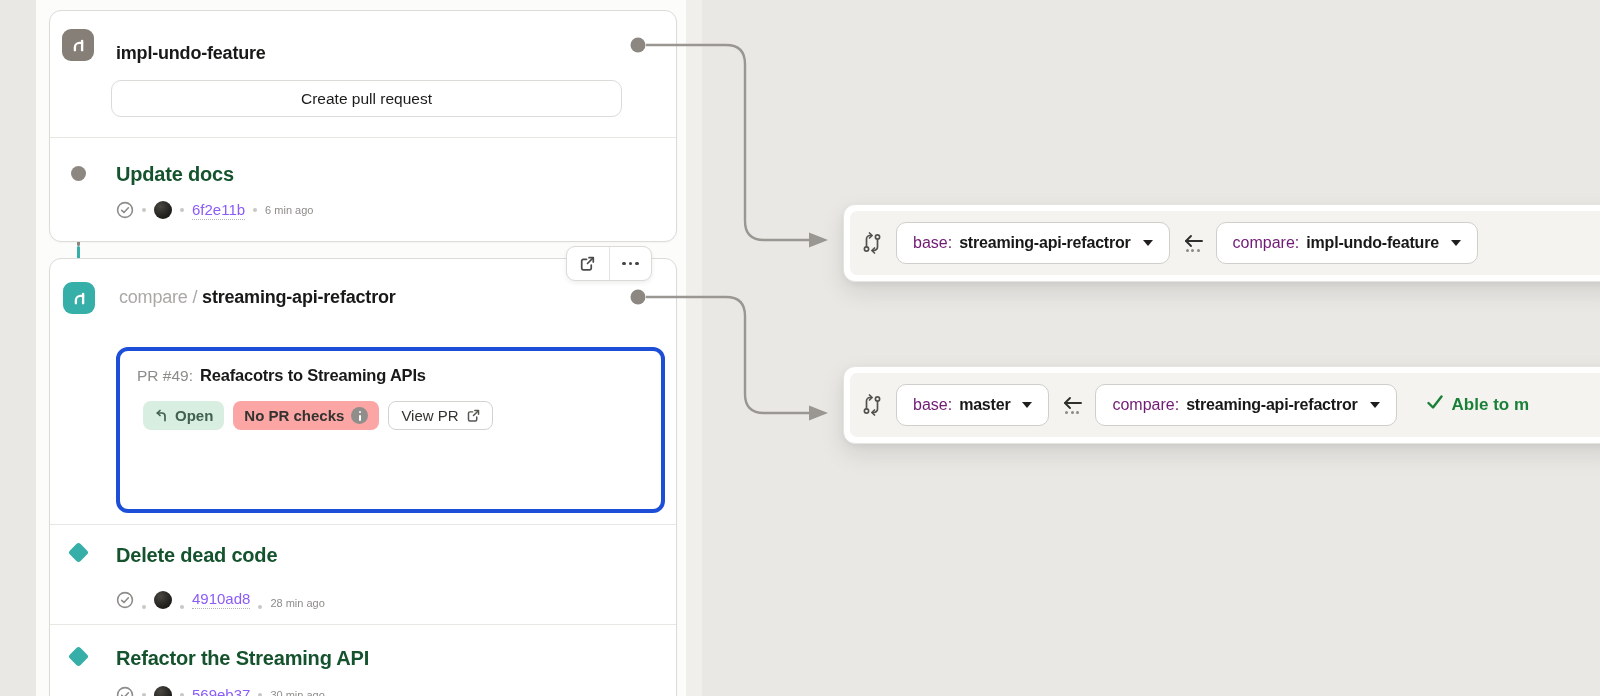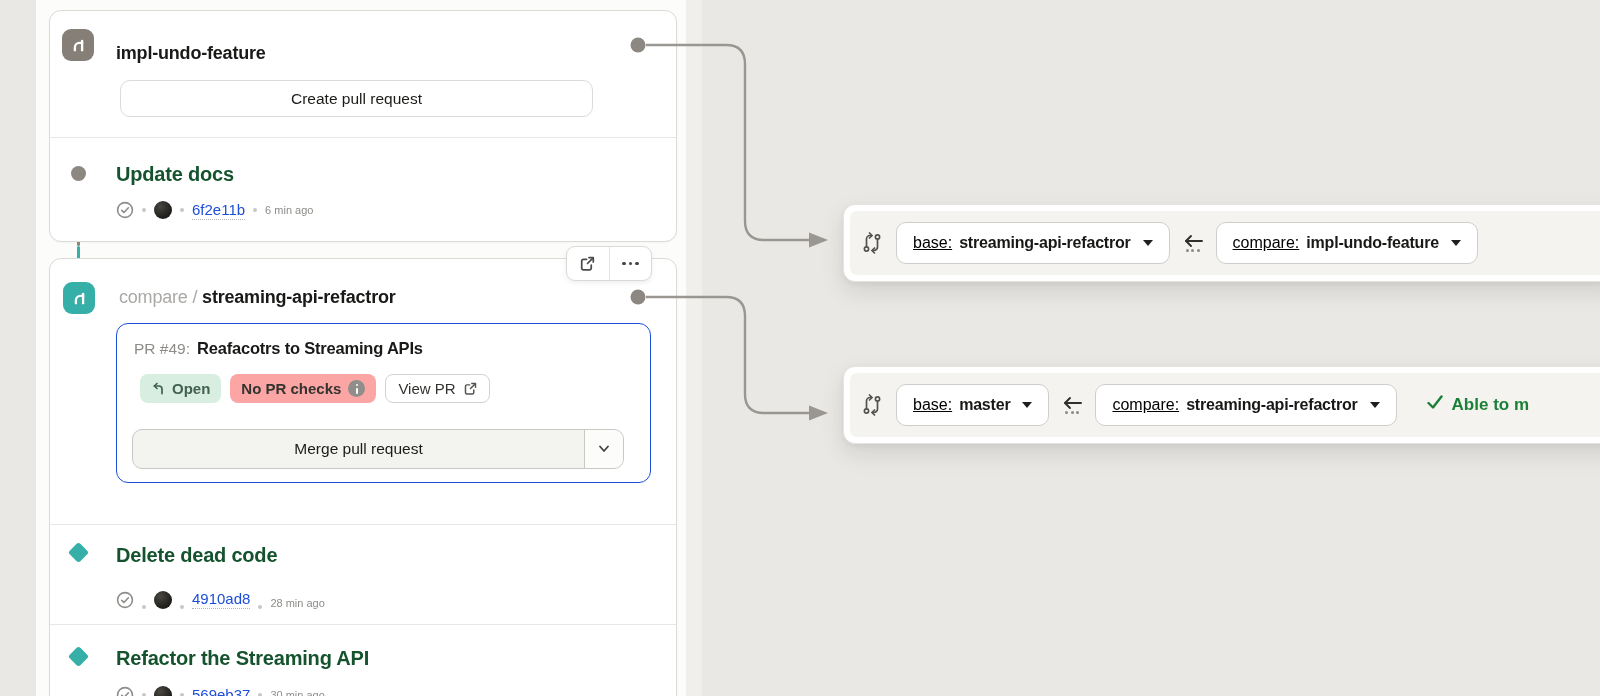--- a/index.html
+++ b/index.html
@@ -27,40 +27,40 @@
   .diamond-2{top:649px;}
 
   
   .branch-badge{position:absolute;width:32px;height:32px;border-radius:9px;display:flex;align-items:center;justify-content:center;z-index:4;}
   .branch-badge.gray{background:#867f78;}
   .branch-badge.teal{background:#35afa8;}
 
   .branch-title{position:absolute;font-size:18px;font-weight:bold;color:#191918;letter-spacing:-0.2px;white-space:nowrap;}
   .remote-prefix{font-weight:normal;color:#aaa9a5;}
 
-  .btn-create{position:absolute;left:70px;top:69px;width:473px;height:37px;border:1px solid #dcdbd8;border-radius:10px;background:#fff;
+  .btn-create{position:absolute;left:61px;top:69px;width:511px;height:37px;border:1px solid #dcdbd8;border-radius:10px;background:#fff;
     display:flex;align-items:center;justify-content:center;font-size:15.5px;color:#1b1b19;cursor:pointer;}
 
   .commit-title{position:absolute;font-size:20px;font-weight:bold;color:#14532d;letter-spacing:-0.2px;white-space:nowrap;text-align:right;}
   .meta-row{position:absolute;display:flex;align-items:center;gap:8px;height:18px;white-space:nowrap;}
   .meta-sep{width:4px;height:4px;border-radius:50%;background:#c9c8c5;flex:0 0 auto;}
   .avatar{width:18px;height:18px;border-radius:50%;background:radial-gradient(circle at 35% 30%,#4a4742 0%,#23221f 60%,#141311 100%);}
-  .hash{font-size:15px;color:#1d4ed8;border-bottom:1.5px dotted #b5b4b1;padding-bottom:1px;cursor:pointer;}
+  .hash{font-size:15px;color:#8b5cf6;border-bottom:1.5px dotted #b5b4b1;padding-bottom:1px;cursor:pointer;}
   .time{font-size:11px;color:#8d8c89;}
 
   
   .mini-toolbar{position:absolute;left:566px;top:246px;width:84px;height:33px;background:#fff;border:1px solid #dbdad7;border-radius:9px;
     display:flex;align-items:stretch;box-shadow:0 2px 5px rgba(0,0,0,0.07);z-index:5;}
   .mini-btn{flex:1;display:flex;align-items:center;justify-content:center;cursor:pointer;}
   .mini-split{width:1px;background:#e5e4e1;}
   .ellipsis{display:flex;gap:3px;}
   .ellipsis i{width:3.5px;height:3.5px;border-radius:50%;background:#454441;}
 
   
-  .pr-inset{position:absolute;left:66px;top:64px;width:533px;height:158px;border:1px solid #1d4ed8;border-radius:12px;background:#fff;}
+  .pr-inset{position:absolute;left:66px;top:88px;width:533px;height:158px;border:4px solid #1d4ed8;border-radius:12px;background:#fff;padding-left:8px;}
   .pr-line{position:absolute;left:17px;top:15px;display:flex;align-items:baseline;gap:7px;white-space:nowrap;}
   .pr-label{font-size:15.5px;color:#8d8c89;}
   .pr-title{font-size:16.5px;font-weight:bold;color:#191918;letter-spacing:-0.2px;}
   .badge-row{position:absolute;left:16px;top:50px;display:flex;align-items:center;gap:9px;height:29px;margin-left:7px;}
   .badge{display:inline-flex;align-items:center;gap:7px;height:29px;padding:0 11px;border-radius:8px;font-size:15px;}
   .badge-open{background:#d7eee0;color:#42604f;font-weight:bold;}
   .badge-checks{background:#fca5a5;color:#33332f;font-weight:bold;}
   .info-dot{width:17px;height:17px;border-radius:50%;background:#8f8e8b;position:relative;}
   .info-dot::before{content:"";position:absolute;left:7.5px;top:3.5px;width:2.5px;height:2.5px;border-radius:50%;background:#fff;}
   .info-dot::after{content:"";position:absolute;left:7.5px;top:7.5px;width:2.5px;height:6px;border-radius:2px;background:#fff;}
@@ -75,21 +75,21 @@
   .connectors{position:absolute;left:0;top:0;z-index:2;pointer-events:none;}
 
   
   .compare-bar{position:absolute;left:843px;width:780px;height:76px;background:#fff;border:1px solid #e5e4e1;border-radius:12px;
     box-shadow:0 10px 24px rgba(0,0,0,0.10),0 2px 6px rgba(0,0,0,0.05);z-index:6;}
   .bar1{top:204px;} .bar2{top:366px;}
   .compare-inner{position:absolute;left:6px;right:6px;top:6px;bottom:6px;background:#f4f3f0;border-radius:7px;
     display:flex;align-items:center;padding-left:11px;gap:13px;white-space:nowrap;}
   .pill{display:inline-flex;align-items:center;height:40px;padding:0 16px;background:#fff;border:1px solid #cfceca;border-radius:10px;
     font-size:16px;gap:7px;cursor:pointer;flex:0 0 auto;}
-  .pill .plabel{color:#000000;text-decoration:underline;}
+  .pill .plabel{color:#701a75;}
   .pill .pvalue{font-weight:bold;color:#181817;letter-spacing:-0.2px;}
   .caret-down{width:0;height:0;border-left:5px solid transparent;border-right:5px solid transparent;border-top:6px solid #201f1d;margin-left:5px;}
   .swap-col{display:flex;flex-direction:column;align-items:center;gap:1px;cursor:pointer;flex:0 0 auto;}
   .swap-dots{display:flex;gap:2.5px;}
   .swap-dots i{width:3px;height:3px;border-radius:50%;background:#8b8a87;}
   .merge-status{display:inline-flex;align-items:flex-start;gap:9px;margin-left:17px;font-size:17px;font-weight:bold;color:#1a7f37;flex:0 0 auto;}
 </style>
 </head>
 <body>
 
@@ -181,28 +181,20 @@
         </span>
         <button class="btn-viewpr">
           <span>View PR</span>
           <svg width="13" height="13" viewBox="0 0 14 14" fill="none" stroke="#55544f" stroke-width="1.6" stroke-linecap="round" stroke-linejoin="round">
             <path d="M10.5 8.5 v2.8 a1.6 1.6 0 0 1 -1.6 1.6 H3.2 A1.6 1.6 0 0 1 1.6 11.3 V4.7 A1.6 1.6 0 0 1 3.2 3.1 h2.9"></path>
             <path d="M8.4 1.6 h4 v4"></path>
               <path d="M12.2 1.8 L7 7"></path>
           </svg>
         </button>
       </div>
-      <div class="merge-split">
-        <div class="merge-main">Merge pull request</div>
-        <div class="merge-caret">
-          <svg width="14" height="12" viewBox="0 0 14 12" fill="none" stroke="#454441" stroke-width="1.8" stroke-linecap="round" stroke-linejoin="round">
-            <path d="M3 3.5 l4 4.5 4 -4.5"></path>
-          </svg>
-        </div>
-      </div>
     </div>
 
     <div class="divider" style="top:265px;"></div>
 
     <div class="commit-title" style="left:66px;top:285px;">Delete dead code</div>
     <div class="meta-row" style="left:66px;top:332px;align-items:flex-end;">
       <svg width="18" height="18" viewBox="0 0 17 17" fill="none">
         <circle cx="8.5" cy="8.5" r="7" stroke="#8d8c89" stroke-width="1.5"></circle>
         <path d="M5.4 8.8 l2.1 2.1 L11.7 6.4" stroke="#8d8c89" stroke-width="1.5" stroke-linecap="round" stroke-linejoin="round"></path>
       </svg>

